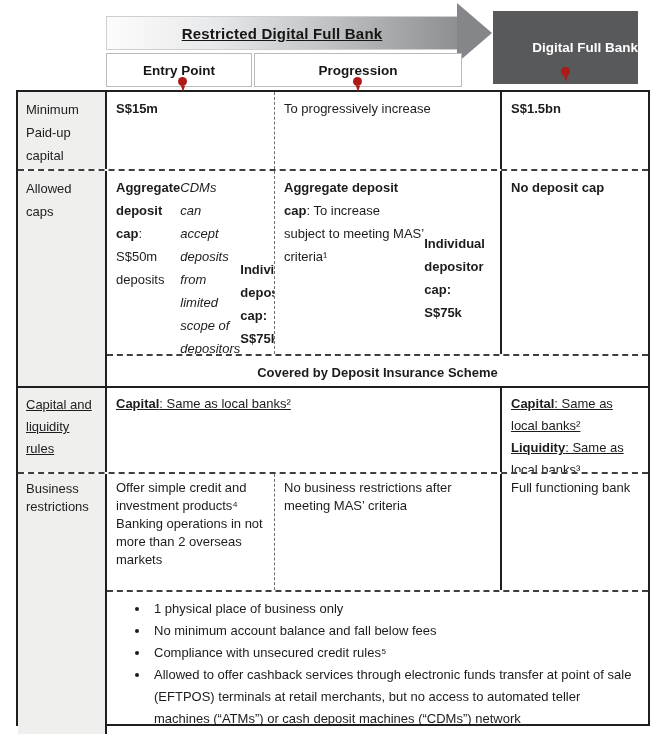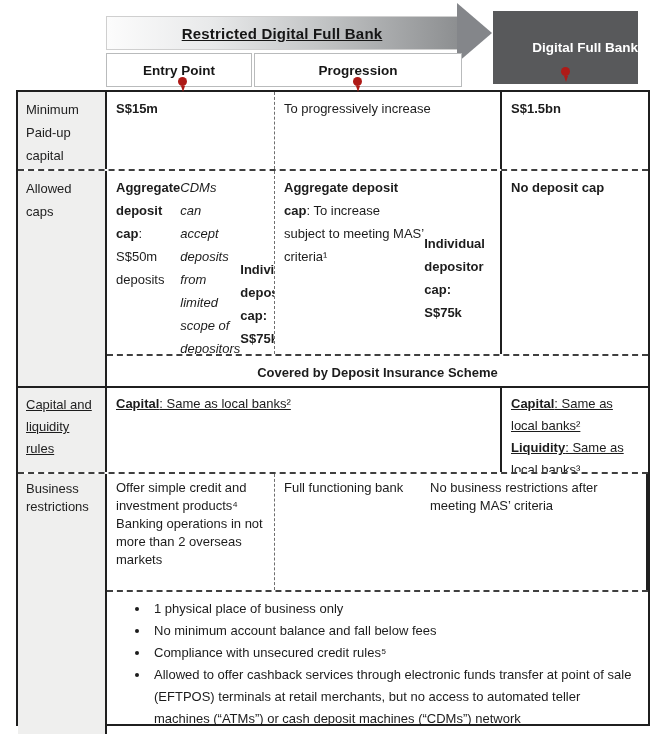--- a/index.html
+++ b/index.html
@@ -172,22 +172,22 @@
         <div><b>Liquidity</b><span>: Same as local banks³</span></div>
       </div>
     </div>
 
     <div class="row row-business">
       <div class="cell lbl">Business restrictions</div>
       <div class="cell c2">
         <div>Offer simple credit and investment products⁴</div>
         <div>Banking operations in not more than 2 overseas markets</div>
       </div>
+      <div class="cell c3">No business restrictions after meeting MAS’ criteria</div>
       <div class="cell c4">Full functioning bank</div>
-      <div class="cell c3">No business restrictions after meeting MAS’ criteria</div>
     </div>
 
     <div class="row row-bullets">
       <div class="lbl"></div>
       <div class="bullets-cell span-right">
         <ul>
           <li>1 physical place of business only</li>
           <li>No minimum account balance and fall below fees</li>
           <li>Compliance with unsecured credit rules⁵</li>
           <li>Allowed to offer cashback services through electronic funds transfer at point of sale (EFTPOS) terminals at retail merchants, but no access to automated teller machines (“ATMs”) or cash deposit machines (“CDMs”) network</li>

